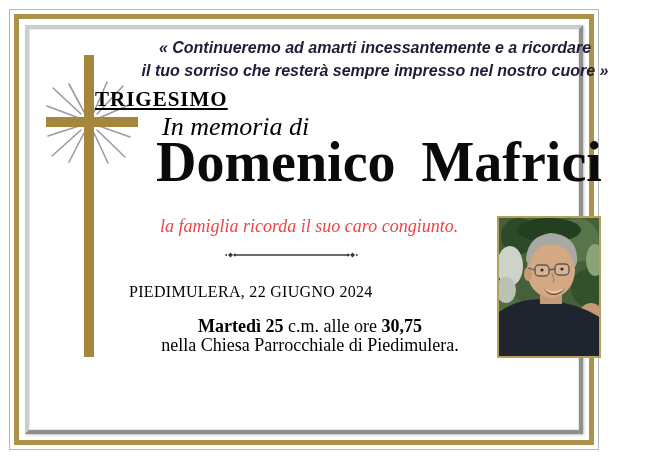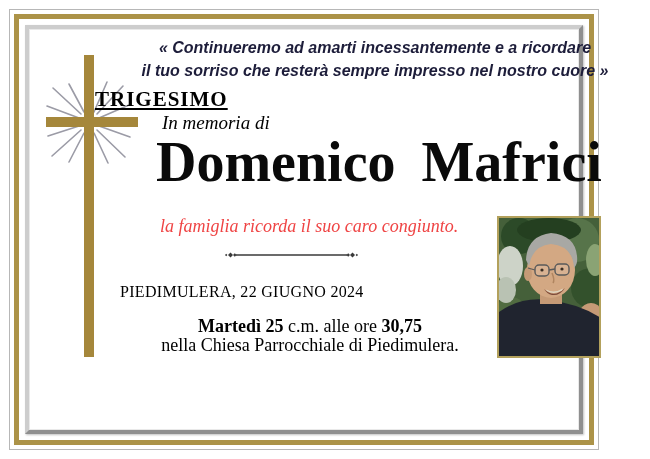--- a/index.html
+++ b/index.html
@@ -16,26 +16,26 @@
   .cross-v{position:absolute;left:84px;top:55px;width:10px;height:302px;background:#a5873b;}
   .cross-h{position:absolute;left:46px;top:117px;width:92px;height:10px;background:#a5873b;}
   .rays{position:absolute;left:39px;top:72px;}
   
   .quote{position:absolute;left:95px;top:36px;width:560px;text-align:center;
          font-family:"Liberation Sans",sans-serif;font-style:italic;font-weight:bold;
          font-size:16px;line-height:23px;color:#1d1d3a;}
   .trigesimo{position:absolute;left:95px;top:87px;width:545px;text-align:left;
              font-size:21px;font-weight:bold;letter-spacing:1px;
              text-decoration:underline;color:#000;}
-  .inmemoria{position:absolute;left:162px;top:112px;font-style:italic;font-size:19px;color:#000;}
+  .inmemoria{position:absolute;left:162px;top:112px;font-style:italic;font-size:26px;color:#000;}
   .name{position:absolute;left:156px;top:130px;font-size:56px;font-weight:bold;
         word-spacing:12px;color:#0a0a0a;white-space:nowrap;}
   .family{position:absolute;left:160px;top:216px;font-style:italic;font-size:18px;color:#ef4444;}
   .divider{position:absolute;left:224px;top:248px;}
-  .placedate{position:absolute;left:95px;top:283px;font-size:16px;color:#000;letter-spacing:.3px;padding-left:25px;}
+  .placedate{position:absolute;left:104px;top:283px;font-size:16px;color:#000;letter-spacing:.3px;padding-left:25px;}
   .mass{position:absolute;left:60px;top:317px;width:500px;text-align:center;
         font-size:18px;line-height:19px;color:#000;}
   .mass b{font-weight:bold;}
   
   .photo{position:absolute;left:497px;top:216px;width:104px;height:142px;
          border:2px solid #b3a15c;box-sizing:border-box;background:#45603a;}
   .photo svg{display:block;}
   
   .logo{position:absolute;left:536px;top:362px;width:86px;height:44px;text-align:center;}
   .logo-badge{position:absolute;right:2px;top:-2px;width:14px;height:14px;border:1px solid #7a6a25;

